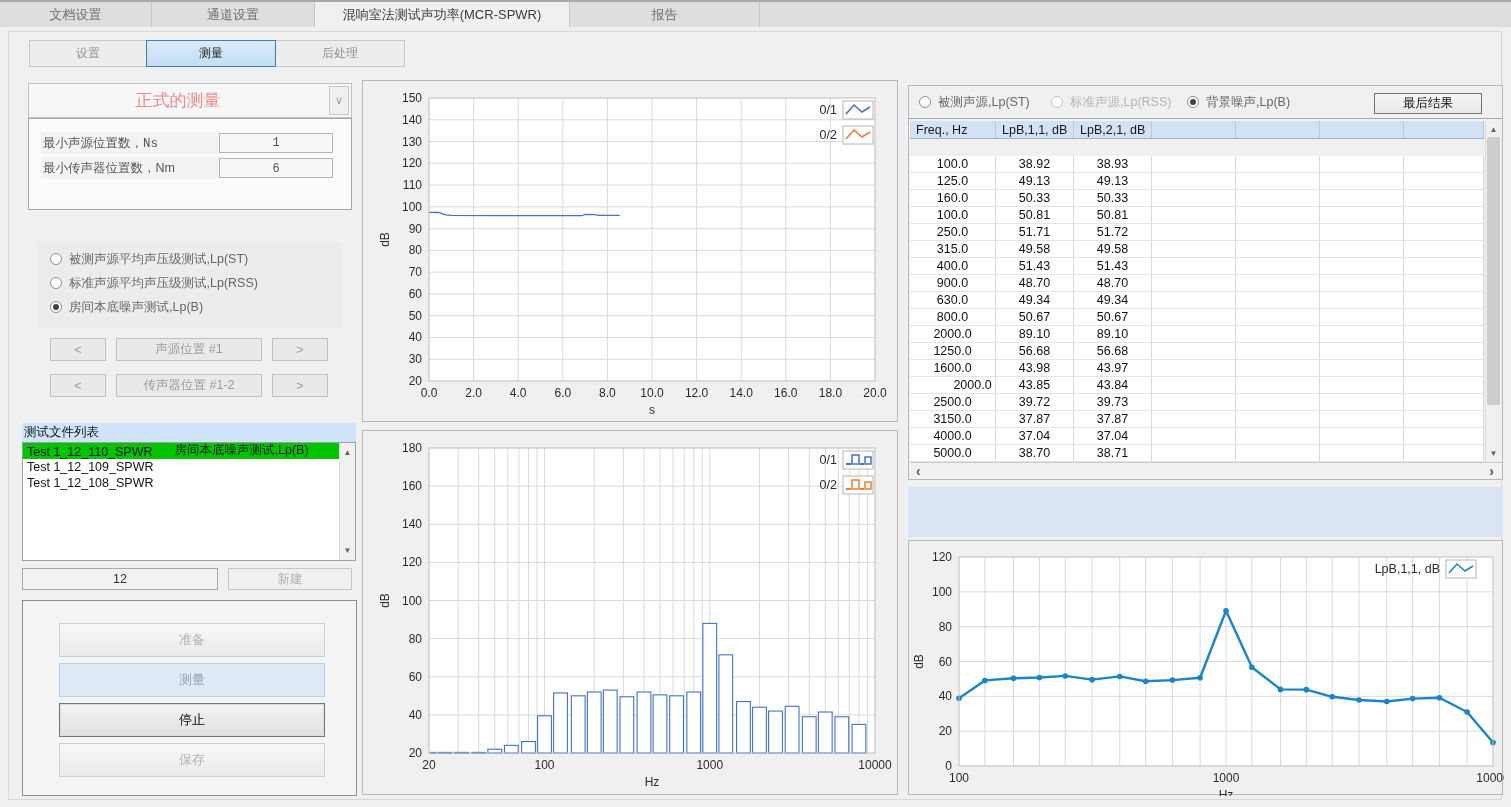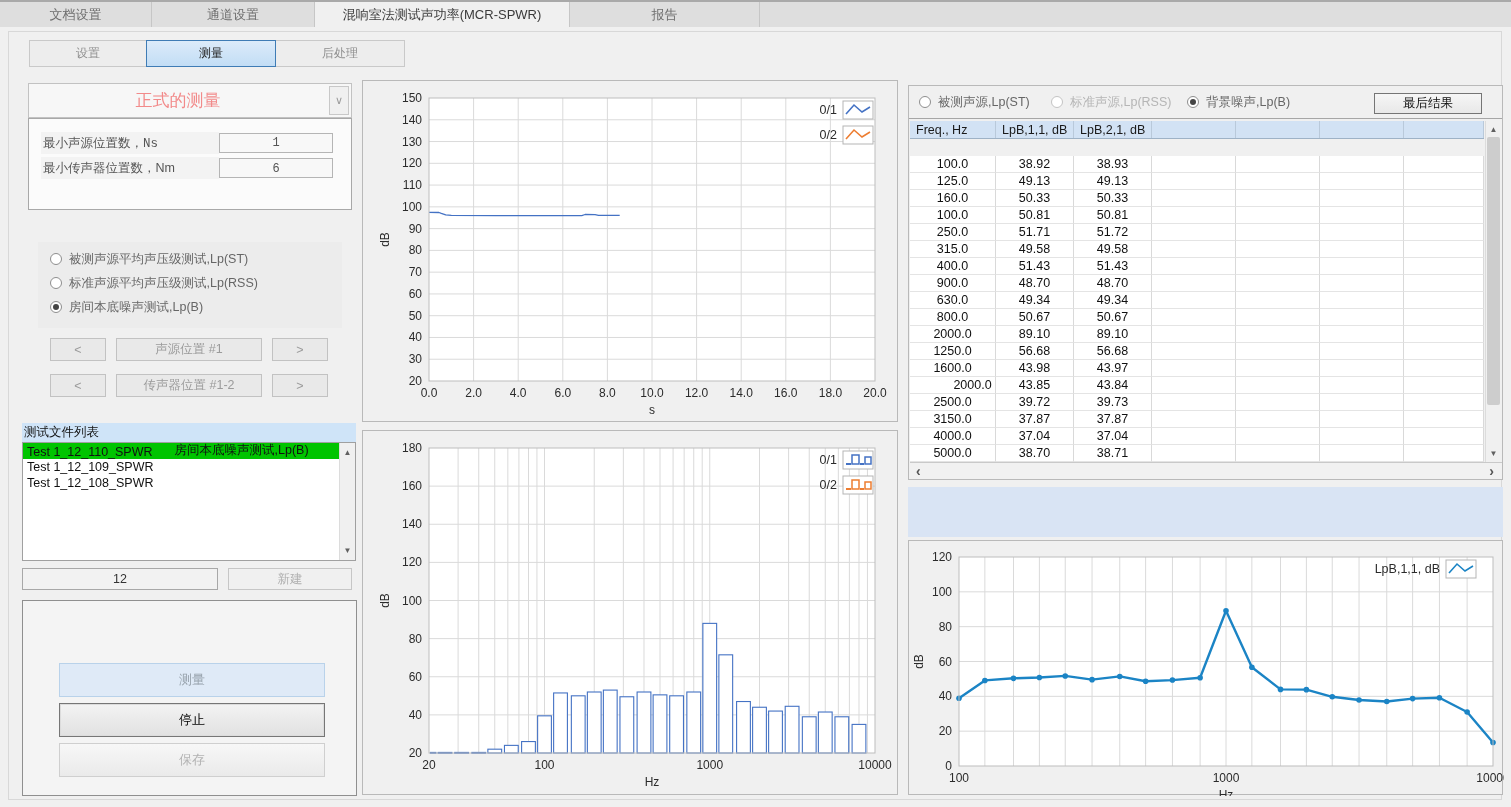--- a/index.html
+++ b/index.html
@@ -156,20 +156,21 @@
     <div class="vscroll">
       <div class="varrow" style="top:2px;">▲</div>
       <div class="varrow" style="bottom:2px;">▼</div>
     </div>
   </div>
 
   <div id="count-btn" class="wbtn abs">12</div>
   <div id="new-btn" class="wbtn abs">新建</div>
 
   <div id="actions-box" class="abs">
+      <div class="abtn disabled" style="top: 22px;">准备</div>
       <div class="abtn highlight" style="top: 62px;">测量</div>
       <div class="abtn active" style="top: 102px;">停止</div>
       <div class="abtn disabled" style="top: 142px;">保存</div>
     </div>
 
   <div class="panel abs" style="left:362px;top:80px;width:536px;height:342px;">
     <svg id="chart-time" class="chartsvg" width="536" height="342">
         <rect x="66" y="17" width="446" height="283" fill="#ffffff"></rect>
         <text x="59" y="304" text-anchor="end" font-size="12" fill="#2b2b2b">20</text>
         <line x1="66" y1="278.2307692307692" x2="512" y2="278.2307692307692" stroke="#dadada" stroke-width="1"></line>

